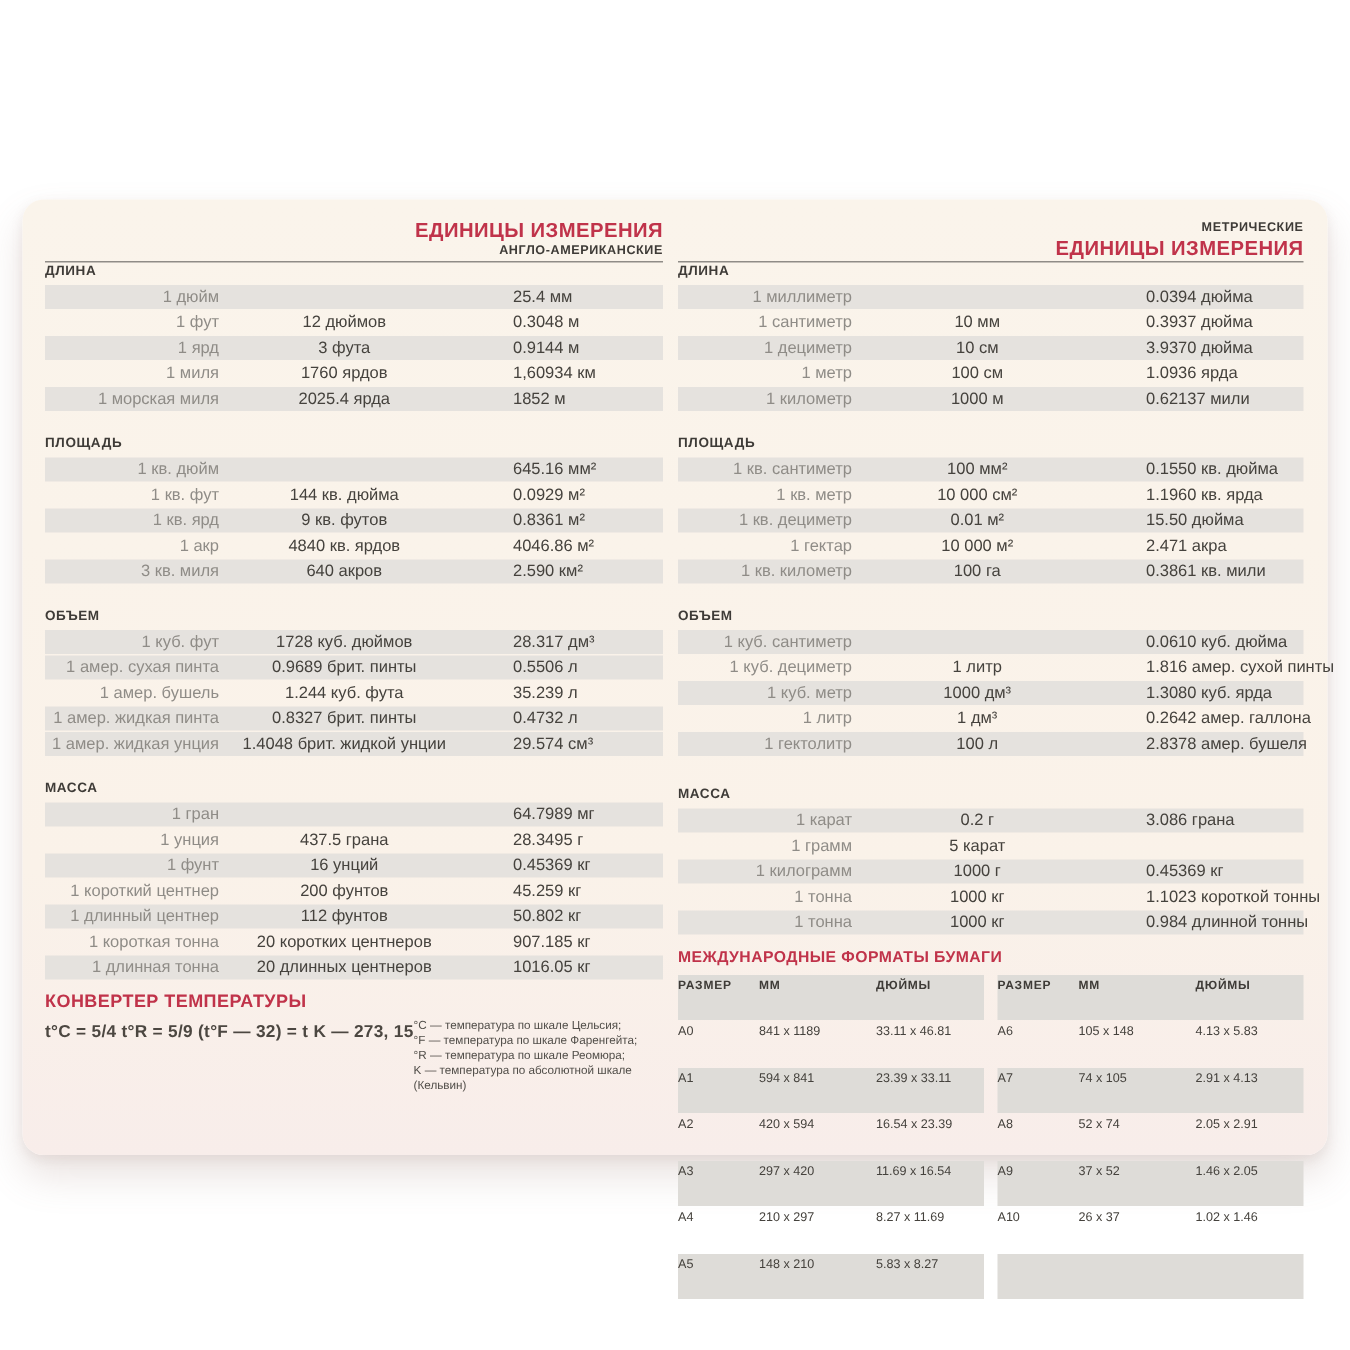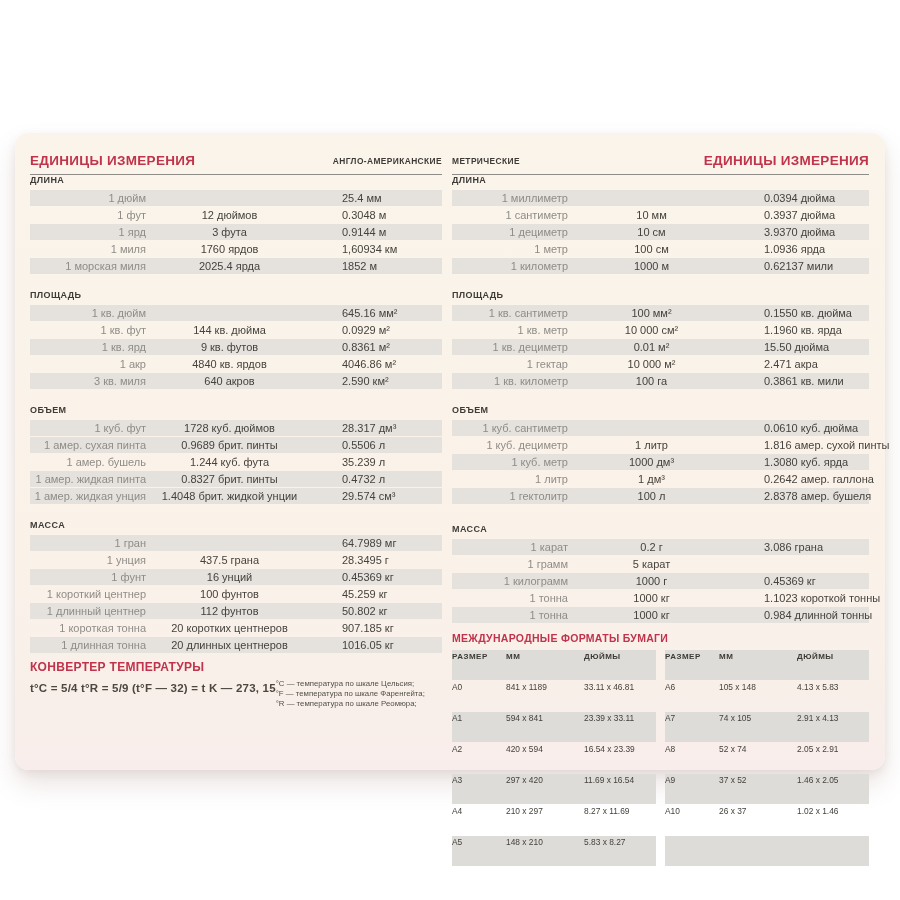--- a/index.html
+++ b/index.html
@@ -15,21 +15,21 @@
     box-shadow:0 14px 26px rgba(150,115,105,.20),0 3px 8px rgba(150,115,105,.12);
     box-sizing:border-box;
     padding:13px 16px 0 15px;
     display:flex;gap:10px;
   }
   .col{box-sizing:border-box;}
   .col-left{width:412px;}
   .col-right{width:417px;}
   .col-header{
     display:flex;justify-content:space-between;align-items:flex-end;
-    border-bottom:1px solid #8f8c87;padding-bottom:6px;height:22px;
+    border-bottom:1px solid #8f8c87;padding-bottom:6px;height:22px;flex-direction:column;
   }
   .col-title{color:#c0334a;font-weight:bold;font-size:13.5px;letter-spacing:.3px;}
   .col-side{color:#3e3b37;font-weight:bold;font-size:8.4px;letter-spacing:.4px;padding-bottom:2px;}
   .section{margin-top:16px;}
   .sections .section:first-child{margin-top:0;}
   #col-right-sections .section:nth-child(4){margin-top:20px;}
   .section-title{
     font-size:9px;font-weight:bold;color:#3e3b37;letter-spacing:.4px;
     margin-bottom:5px;line-height:10px;
   }
@@ -165,21 +165,21 @@
             <span class="unit-mid">437.5 грана</span>
             <span class="unit-value">28.3495 г</span>
           </div>
           <div class="unit-row odd">
             <span class="unit-label">1 фунт</span>
             <span class="unit-mid">16 унций</span>
             <span class="unit-value">0.45369 кг</span>
           </div>
           <div class="unit-row">
             <span class="unit-label">1 короткий центнер</span>
-            <span class="unit-mid">100 фунтов</span>
+            <span class="unit-mid">200 фунтов</span>
             <span class="unit-value">45.259 кг</span>
           </div>
           <div class="unit-row odd">
             <span class="unit-label">1 длинный центнер</span>
             <span class="unit-mid">112 фунтов</span>
             <span class="unit-value">50.802 кг</span>
           </div>
           <div class="unit-row">
             <span class="unit-label">1 короткая тонна</span>
             <span class="unit-mid">20 коротких центнеров</span>
@@ -193,20 +193,21 @@
         </div>
       </div>
     <div class="temp-block">
       <div class="temp-title">КОНВЕРТЕР ТЕМПЕРАТУРЫ</div>
       <div class="temp-row">
         <div class="temp-formula">t°C = 5/4 t°R = 5/9 (t°F — 32) = t K — 273, 15</div>
         <div class="temp-legend" id="temp-legend">
             <div class="temp-legend-line">°C — температура по шкале Цельсия;</div>
             <div class="temp-legend-line">°F — температура по шкале Фаренгейта;</div>
             <div class="temp-legend-line">°R — температура по шкале Реомюра;</div>
+            <div class="temp-legend-line">K — температура по абсолютной шкале (Кельвин)</div>
           </div>
       </div>
     </div>
   </div>
 
   <div class="col col-right">
     <div class="col-header">
       <span class="col-side">МЕТРИЧЕСКИЕ</span>
       <span class="col-title">ЕДИНИЦЫ ИЗМЕРЕНИЯ</span>
     </div>

